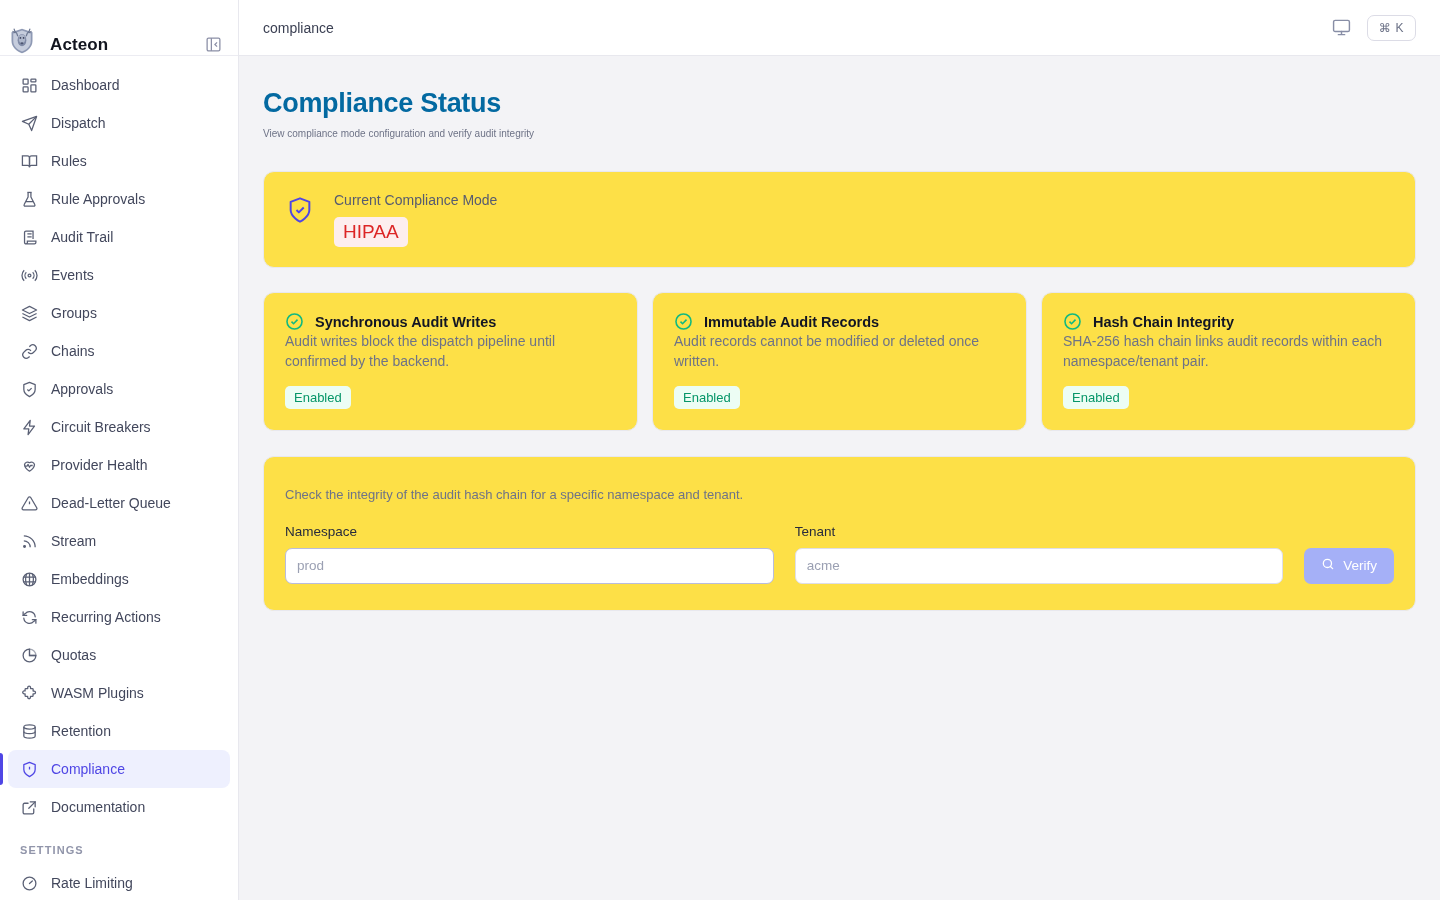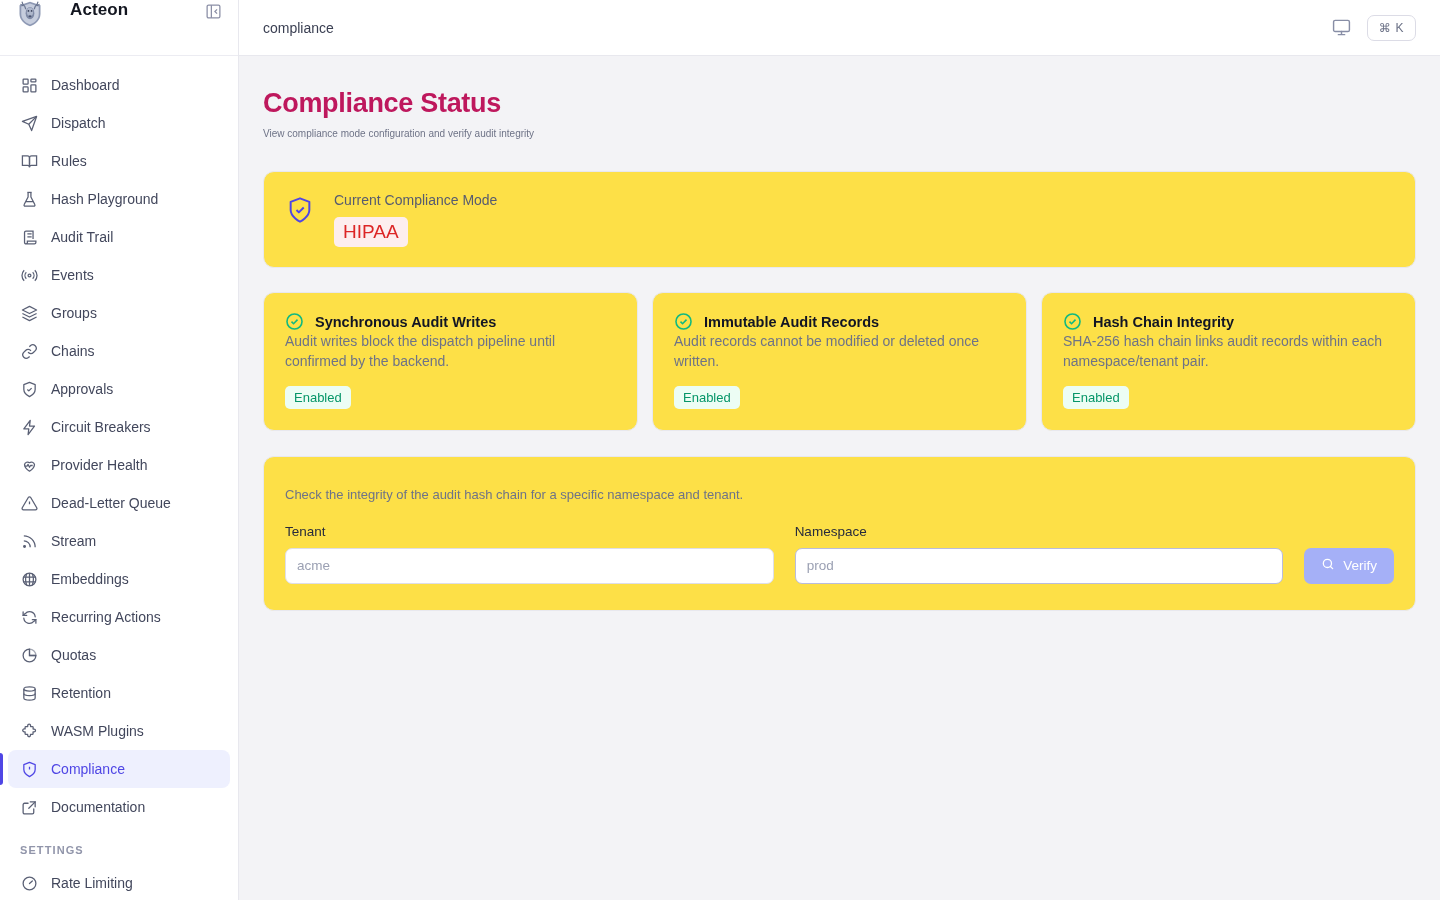--- a/index.html
+++ b/index.html
@@ -12,22 +12,22 @@
   .app { display: flex; width: 1440px; height: 900px; }
 
   
   .sidebar {
     width: 239px; height: 900px; background: #ffffff;
     border-right: 1px solid #e8e8ee;
     display: flex; flex-direction: column; flex: 0 0 239px;
     overflow: hidden;
   }
   .sb-header {
-    height: 56px; flex: 0 0 56px; display: flex; align-items: flex-start;
-    padding: 0 14px 0 16px; border-bottom: 1px solid #ececf2; gap: 26px;
+    height: 56px; flex: 0 0 56px; display: flex; align-items: flex-end;
+    padding: 0 14px 0 8px; border-bottom: 1px solid #ececf2; gap: 14px;
   }
   .logo-mark { width: 28px; height: 28px; flex: 0 0 28px; display:block; }
   .brand {
     font-size: 17px; font-weight: bold; color: #12151f;
     letter-spacing: .1px; flex: 1;
   }
   .collapse-btn {
     width: 22px; height: 22px; display: flex; align-items: center;
     justify-content: center; color: #8b8fa6; cursor: pointer;
   }
@@ -70,21 +70,21 @@
   }
   .kbd-btn {
     border: 1px solid #dcdce6; border-radius: 7px; height: 26px;
     padding: 0 11px; display: flex; align-items: center;
     font-size: 12px; color: #6b7186; background: #fff; cursor: pointer;
     letter-spacing: .6px;
   }
 
   .content { flex: 1; padding: 32px 24px 24px 24px; overflow: auto; }
   .page-title {
-    font-size: 27px; font-weight: bold; color: #be185d; letter-spacing: -.3px;
+    font-size: 27px; font-weight: bold; color: #0369a1; letter-spacing: -.3px;
   }
   .page-sub { font-size: 10px; color: #6e7387; margin-top: 9px; }
 
   .card {
     background: #fde047; border: 1px solid #e8e8ee; border-radius: 11px;
   }
   .mode-card {
     margin-top: 32px; padding: 20px 22px; display: flex; align-items: flex-start;
     gap: 20px; min-height: 93px;
   }
@@ -199,21 +199,21 @@
         <span>Rules</span>
       </div>
       <div class="nav-item">
         <span class="ico">
             <svg width="17" height="17" viewBox="0 0 24 24" fill="none" stroke="currentColor" stroke-width="1.8" stroke-linejoin="round">
               <path d="M9 2h6"></path>
               <path d="M10 2v6.5L4.5 19a1.6 1.6 0 001.4 2.4h12.2A1.6 1.6 0 0019.5 19L14 8.5V2"></path>
               <path d="M7 15h10"></path>
             </svg>
           </span>
-        <span>Hash Playground</span>
+        <span>Rule Approvals</span>
       </div>
       <div class="nav-item">
         <span class="ico">
             <svg width="17" height="17" viewBox="0 0 24 24" fill="none" stroke="currentColor" stroke-width="1.8">
               <path d="M8 21h11a2 2 0 002-2v-2H9v2a2 2 0 01-2 2 2 2 0 01-2-2V5a2 2 0 012-2h10v11"></path>
               <path d="M9 7h6M9 11h6"></path>
             </svg>
           </span>
         <span>Audit Trail</span>
       </div>
@@ -315,35 +315,35 @@
         <span class="ico">
             <svg width="17" height="17" viewBox="0 0 24 24" fill="none" stroke="currentColor" stroke-width="1.8">
               <path d="M12 3a9 9 0 109 9h-9z"></path>
               <path d="M12 3v9h9A9 9 0 0012 3z" opacity=".55"></path>
             </svg>
           </span>
         <span>Quotas</span>
       </div>
       <div class="nav-item">
         <span class="ico">
+            <svg width="17" height="17" viewBox="0 0 24 24" fill="none" stroke="currentColor" stroke-width="1.8" stroke-linejoin="round">
+              <path d="M9.5 3.5a2 2 0 014 0V5h2.6a1 1 0 011 1v2.6h1.4a2 2 0 010 4H17V15a1 1 0 01-1 1h-2.6v1.4a2 2 0 01-4 0V16H6.8a1 1 0 01-1-1v-2.6H4.4a2 2 0 010-4h1.4V6a1 1 0 011-1h2.7z"></path>
+            </svg>
+          </span>
+        <span>WASM Plugins</span>
+      </div>
+      <div class="nav-item">
+        <span class="ico">
             <svg width="17" height="17" viewBox="0 0 24 24" fill="none" stroke="currentColor" stroke-width="1.8">
               <ellipse cx="12" cy="5.5" rx="8" ry="3"></ellipse>
               <path d="M4 5.5v13c0 1.7 3.6 3 8 3s8-1.3 8-3v-13"></path>
               <path d="M4 12c0 1.7 3.6 3 8 3s8-1.3 8-3"></path>
             </svg>
           </span>
         <span>Retention</span>
-      </div>
-      <div class="nav-item">
-        <span class="ico">
-            <svg width="17" height="17" viewBox="0 0 24 24" fill="none" stroke="currentColor" stroke-width="1.8" stroke-linejoin="round">
-              <path d="M9.5 3.5a2 2 0 014 0V5h2.6a1 1 0 011 1v2.6h1.4a2 2 0 010 4H17V15a1 1 0 01-1 1h-2.6v1.4a2 2 0 01-4 0V16H6.8a1 1 0 01-1-1v-2.6H4.4a2 2 0 010-4h1.4V6a1 1 0 011-1h2.7z"></path>
-            </svg>
-          </span>
-        <span>WASM Plugins</span>
       </div>
       <div class="nav-item active">
         <span class="ico">
             <svg width="17" height="17" viewBox="0 0 24 24" fill="none" stroke="currentColor" stroke-width="1.8" stroke-linejoin="round">
               <path d="M12 22s8-4 8-10V5l-8-3-8 3v7c0 6 8 10 8 10z"></path>
               <path d="M12 8v4M12 16h.01"></path>
             </svg>
           </span>
         <span>Compliance</span>
       </div>
@@ -438,26 +438,26 @@
           </div>
           <p class="feature-desc">SHA-256 hash chain links audit records within each namespace/tenant pair.</p>
           <span class="badge-enabled">Enabled</span>
         </div>
       </div>
 
       <div class="card verify-card">
         <p class="verify-desc">Check the integrity of the audit hash chain for a specific namespace and tenant.</p>
         <div class="form-row">
           <div class="field">
+            <label class="field-label">Namespace</label>
+            <input class="focused" type="text" placeholder="prod" style="">
+          </div>
+          <div class="field">
             <label class="field-label">Tenant</label>
             <input class="plain" type="text" placeholder="acme" style="">
-          </div>
-          <div class="field">
-            <label class="field-label">Namespace</label>
-            <input class="focused" type="text" placeholder="prod" style="">
           </div>
           <button class="verify-btn">
             <span><svg viewBox="0 0 24 24" fill="none" stroke="currentColor" stroke-width="2.2" stroke-linecap="round">
                   <circle cx="11" cy="11" r="7"></circle>
                   <path d="M20 20l-3.8-3.8"></path>
                 </svg></span>
             <span>Verify</span>
           </button>
         </div>
       </div>

